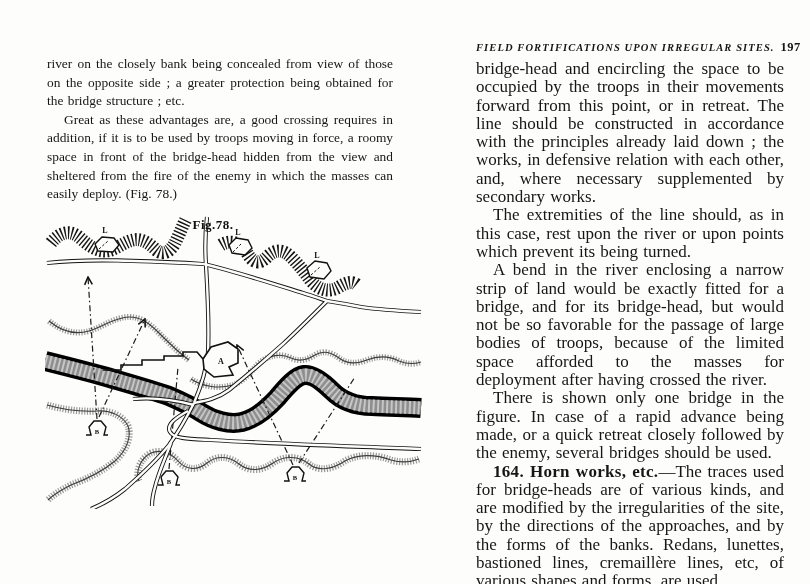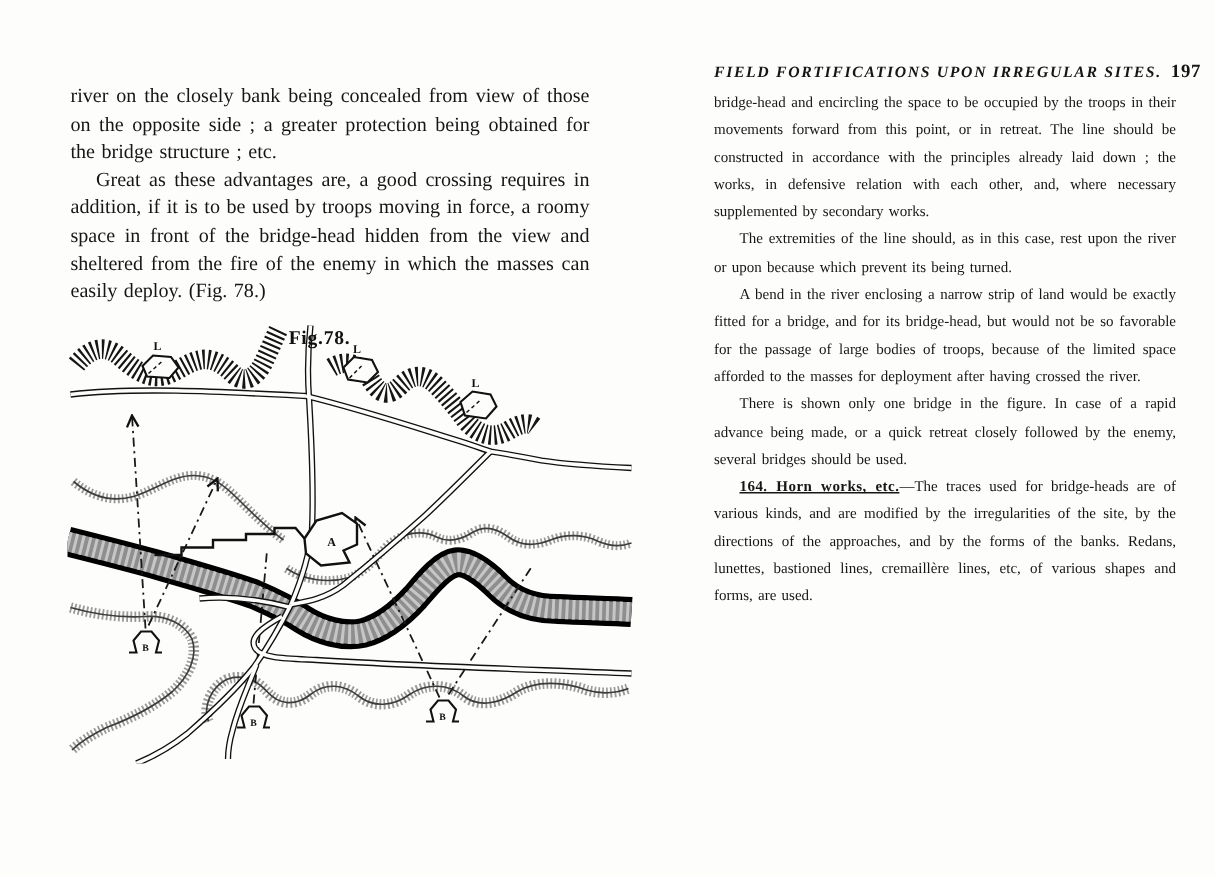--- a/index.html
+++ b/index.html
@@ -23,23 +23,23 @@
   #pageL .runhead{padding-right:60px;}
   #pageR .runhead{padding-right:6px;}
 
   .bodyblock{position:absolute;left:0;right:0;}
   #pageL .bodyblock{top:55px;}
   #pageR .bodyblock{top:60px;}
   p.bodytext{
     margin:0;text-align:justify;word-spacing:1px;
   }
   #pageL p.bodytext{font-size:13.4px;line-height:18.6px;}
-  #pageR p.bodytext{font-size:10px;line-height:18.3px;}
+  #pageR p.bodytext{font-size:17px;line-height:18.3px;}
   .indent{text-indent:17px;}
-  b{font-weight:700;letter-spacing:.3px;text-decoration:underline;}
+  b{font-weight:700;letter-spacing:.3px;}
 
   #closingL{position:absolute;top:511px;left:0;right:0;}
 
   figure.mapfig{
     position:absolute;top:213px;left:-2px;margin:0;width:378px;height:296px;
   }
   svg text{font-family:"Liberation Serif", serif;fill:#111;}
 </style>
 </head>
 <body>
@@ -162,18 +162,18 @@
 </section>
 
 <section class="page" id="pageR">
   <div class="header-row">
     <span class="runhead">FIELD FORTIFICATIONS UPON IRREGULAR SITES.</span>
     <span class="pagenum">197</span>
   </div>
 
   <div class="bodyblock">
     <p class="bodytext">bridge-head and encircling the space to be occupied by the troops in their movements forward from this point, or in retreat. The line should be constructed in accordance with the principles already laid down ; the works, in defensive relation with each other, and, where necessary supplemented by secondary works.</p>
-    <p class="bodytext indent">The extremities of the line should, as in this case, rest upon the river or upon because which prevent its being turned.</p>
+    <p class="bodytext indent">The extremities of the line should, as in this case, rest upon the river or upon points which prevent its being turned.</p>
     <p class="bodytext indent">A bend in the river enclosing a narrow strip of land would be exactly fitted for a bridge, and for its bridge-head, but would not be so favorable for the passage of large bodies of troops, because of the limited space afforded to the masses for deployment after having crossed the river.</p>
     <p class="bodytext indent">There is shown only one bridge in the figure. In case of a rapid advance being made, or a quick retreat closely followed by the enemy, several bridges should be used.</p>
     <p class="bodytext indent"><b>164. Horn works, etc.</b><span>—The traces used for bridge-heads are of various kinds, and are modified by the irregularities of the site, by the directions of the approaches, and by the forms of the banks. Redans, lunettes, bastioned lines, cremaillère lines, etc, of various shapes and forms, are used.</span></p>
   </div>
 </section>
 
 </body></html>

